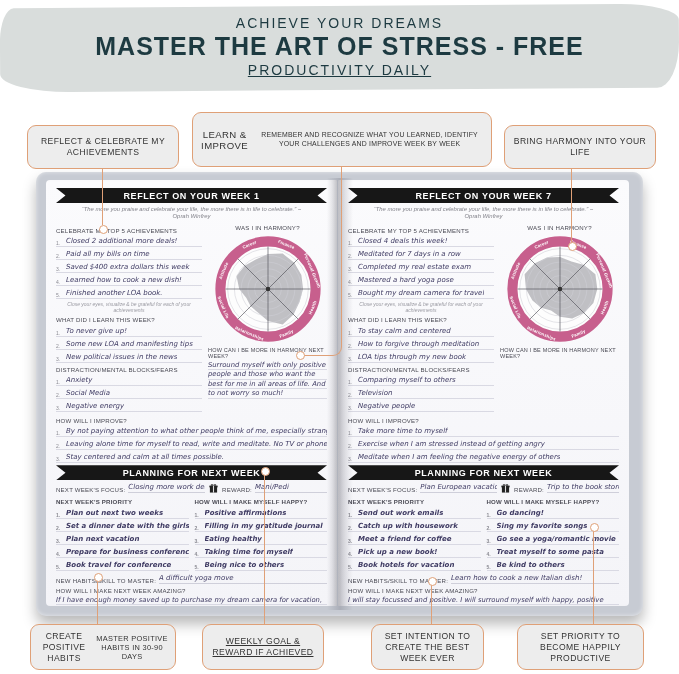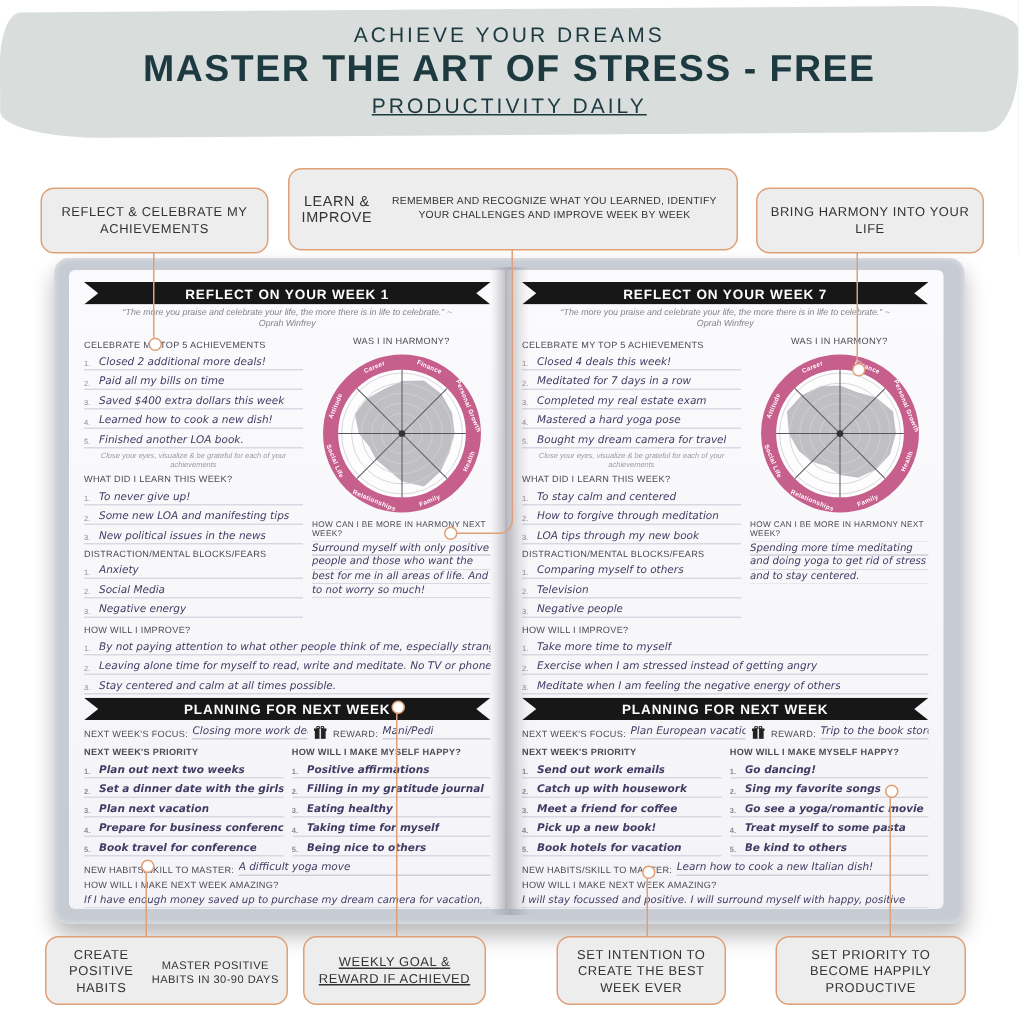--- a/index.html
+++ b/index.html
@@ -399,21 +399,20 @@
                 <text x="50" y="8.4" text-anchor="middle" fill="#fff" font-size="3.8" font-weight="bold" letter-spacing="0.2" font-family="&quot;Liberation Sans&quot;,sans-serif" transform="rotate(180 50 7)">Relationships</text>
               </g>
               <g transform="rotate(247.5 50 50)">
                 <text x="50" y="8.4" text-anchor="middle" fill="#fff" font-size="3.8" font-weight="bold" letter-spacing="0.2" font-family="&quot;Liberation Sans&quot;,sans-serif" transform="rotate(180 50 7)">Social Life</text>
               </g>
               <g transform="rotate(292.5 50 50)">
                 <text x="50" y="8.4" text-anchor="middle" fill="#fff" font-size="3.8" font-weight="bold" letter-spacing="0.2" font-family="&quot;Liberation Sans&quot;,sans-serif">Attitude</text>
               </g>
             </svg>
           <div class="sec-label tiny">HOW CAN I BE MORE IN HARMONY NEXT WEEK?</div>
-          <div class="hw-para">Spending more time meditating and doing yoga to get rid of stress and to stay centered.</div>
         </div>
       </div>
       <div class="sec-label">HOW WILL I IMPROVE?</div>
       <div>
           <div class="hw-row">
             <span class="num">1.</span>
             <span class="tx">Take more time to myself</span>
           </div>
           <div class="hw-row">
             <span class="num">2.</span>
@@ -505,21 +504,21 @@
 
   <div class="dot" style="left:94px;top:573px;"></div>
   <div class="vline" style="left:97px;top:580px;height:47px;"></div>
   <div class="dot" style="left:261px;top:467px;"></div>
   <div class="vline" style="left:264px;top:474px;height:153px;"></div>
   <div class="dot" style="left:428px;top:577px;"></div>
   <div class="vline" style="left:431px;top:584px;height:43px;"></div>
   <div class="dot" style="left:590px;top:523px;"></div>
   <div class="vline" style="left:593px;top:530px;height:97px;"></div>
 
-  <div class="co" style="left:30px;top:624px;width:162px;height:46px;">
+  <div class="co" style="left:30px;top:624px;width:146px;height:46px;">
     <div class="t">CREATE POSITIVE HABITS</div>
     <div class="sub">MASTER POSITIVE HABITS IN 30-90 DAYS</div>
   </div>
   <div class="co" style="left:202px;top:624px;width:122px;height:46px;text-decoration:underline;">
     <div class="t">WEEKLY GOAL &amp; REWARD IF ACHIEVED</div>
   </div>
   <div class="co" style="left:371px;top:624px;width:113px;height:46px;">
     <div class="t">SET INTENTION TO CREATE THE BEST WEEK EVER</div>
   </div>
   <div class="co" style="left:517px;top:624px;width:127px;height:46px;">

